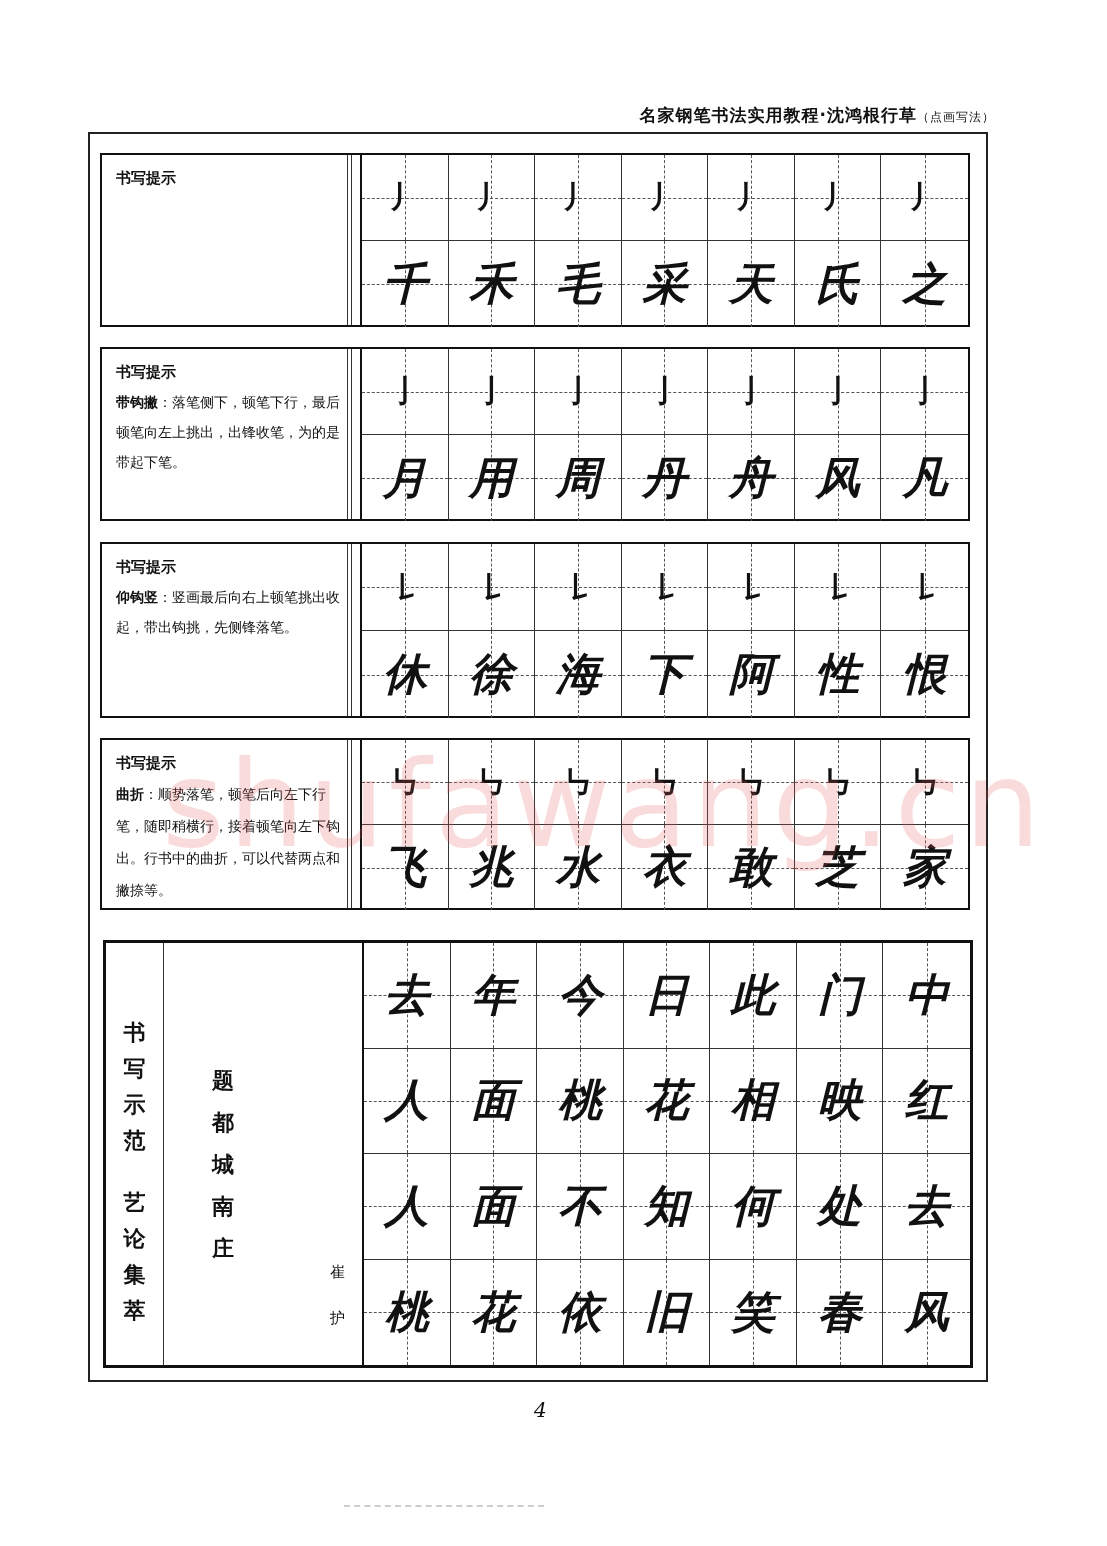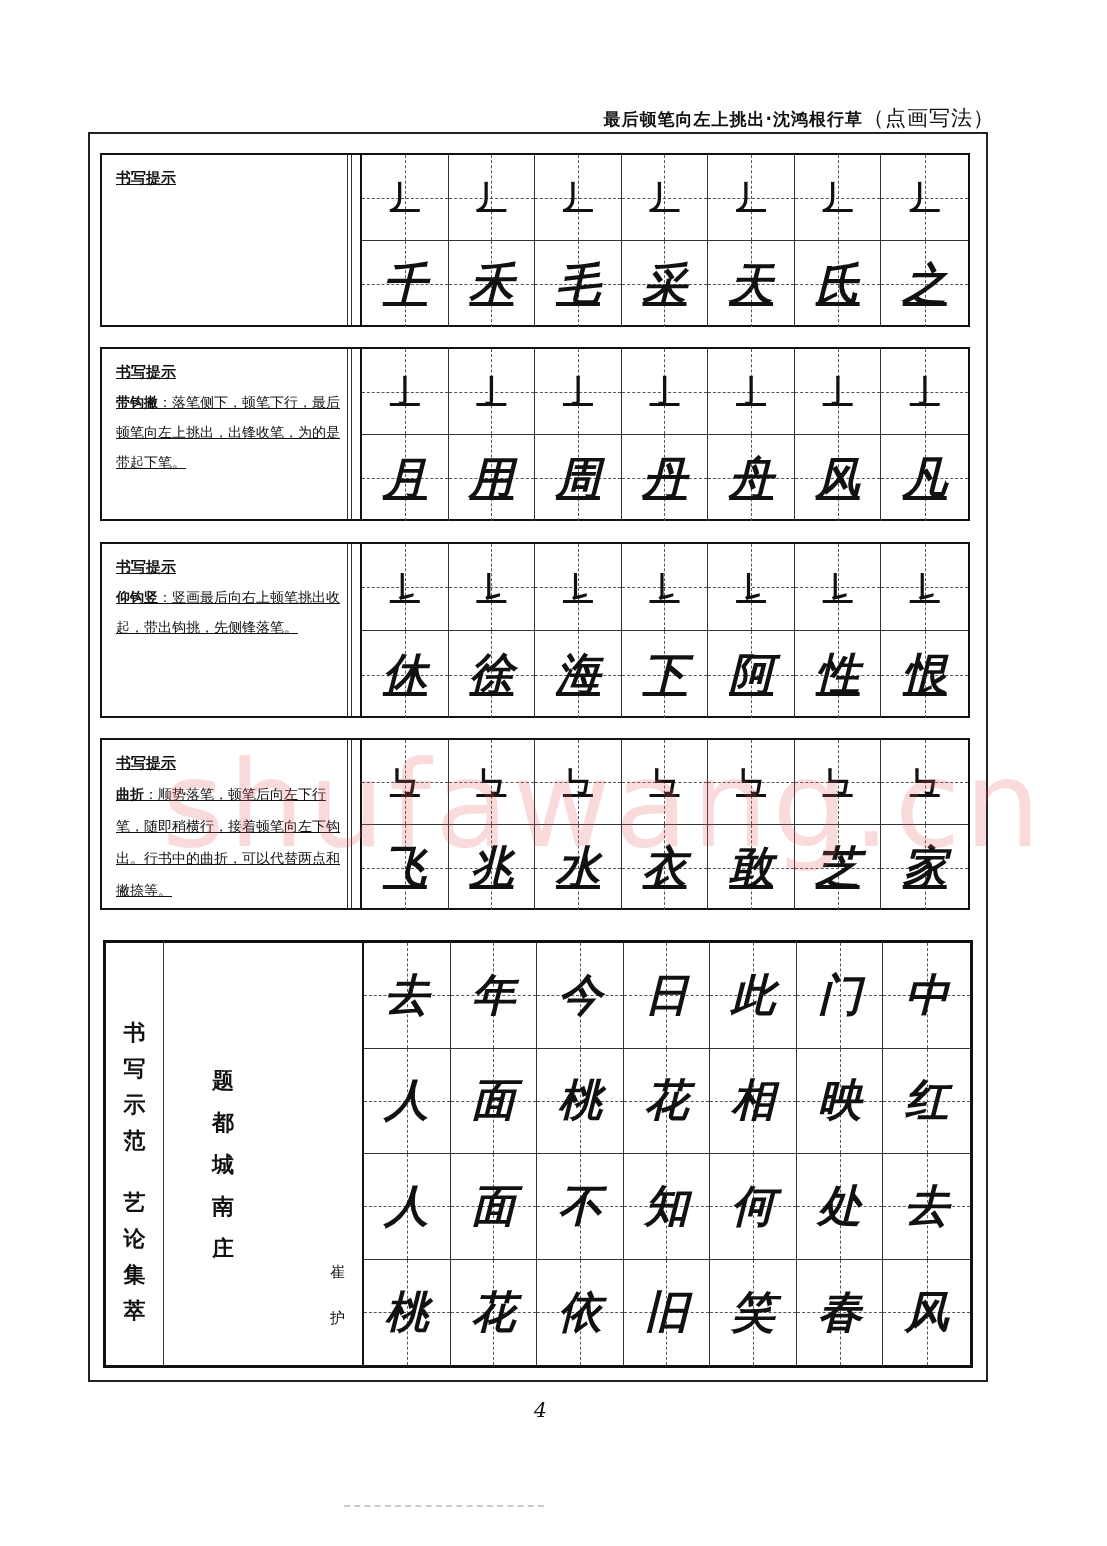--- a/index.html
+++ b/index.html
@@ -1,24 +1,24 @@
 <!DOCTYPE html>
 <html><head>
 <meta charset="utf-8">
 <style>
   html, body { margin:0; padding:0; background:#ffffff; }
   body { width:1107px; height:1546px; position:relative; overflow:hidden;
          font-family:"DejaVu Serif", serif; color:#111; }
   .header { position:absolute; right:112px; top:104px; font-size:17px; font-weight:bold;
             letter-spacing:1px; font-family:"DejaVu Sans", sans-serif; white-space:nowrap; }
-  .header .sub { font-weight:normal; font-size:21px; }
+  .header .sub { font-weight:normal; font-size:12px; }
   .frame { position:absolute; left:88px; top:132px; width:900px; height:1250px;
            border:2px solid #222; box-sizing:border-box; }
   .section { position:absolute; left:100px; width:870px; border:2px solid #111; box-sizing:border-box;
-             display:flex; background:#fff;text-decoration:underline; }
+             display:flex; background:#fff; }
   .tip { width:250px; border-right:1px solid #333; box-sizing:border-box; padding:12px 10px 0 14px;
          font-family:"DejaVu Sans", sans-serif; font-size:14px; line-height:30px; position:relative; }
   .tip::after { content:""; position:absolute; right:3px; top:0; bottom:0; border-right:1px solid #333; }
   .tip-title { font-weight:bold; font-size:15px; line-height:22px; margin-bottom:4px; }
   .tip-text b { font-weight:bold; }
   .grid { flex:1; display:grid; grid-template-columns:repeat(7,1fr); margin-left:8px; border-left:2px solid #111; }
   .cell { position:relative; border-right:1px solid #333; border-bottom:1px solid #333; box-sizing:border-box;
           display:flex; align-items:center; justify-content:center; overflow:hidden; }
   .cell:nth-child(7n) { border-right:none; }
   .cell.last-row { border-bottom:none; }
@@ -44,21 +44,21 @@
             line-height:46px; width:18px; }
   .demo-grid { flex:1; display:grid; grid-template-columns:repeat(7,1fr); grid-template-rows:repeat(4,1fr); }
   .pagenum { position:absolute; left:534px; top:1398px; font-family:"DejaVu Serif", serif; font-style:italic; font-size:20px; }
   .footer-marks { position:absolute; left:344px; top:1505px; width:200px; height:2px;
                   border-top:2px dashed #ccc; }
 </style>
 </head>
 <body>
 
 <div class="header">
-  <span>最后顿笔向左上挑出·沈鸿根行草</span><span class="sub">（点画写法）</span>
+  <span>名家钢笔书法实用教程·沈鸿根行草</span><span class="sub">（点画写法）</span>
 </div>
 
 <div class="frame"></div>
 
 <div class="section" style="top:153px;height:174px;">
   <div class="tip">
     <div class="tip-title">书写提示</div>
   </div>
   <div class="grid" style="grid-template-rows:86px 86px;">
     <div class="cell">

